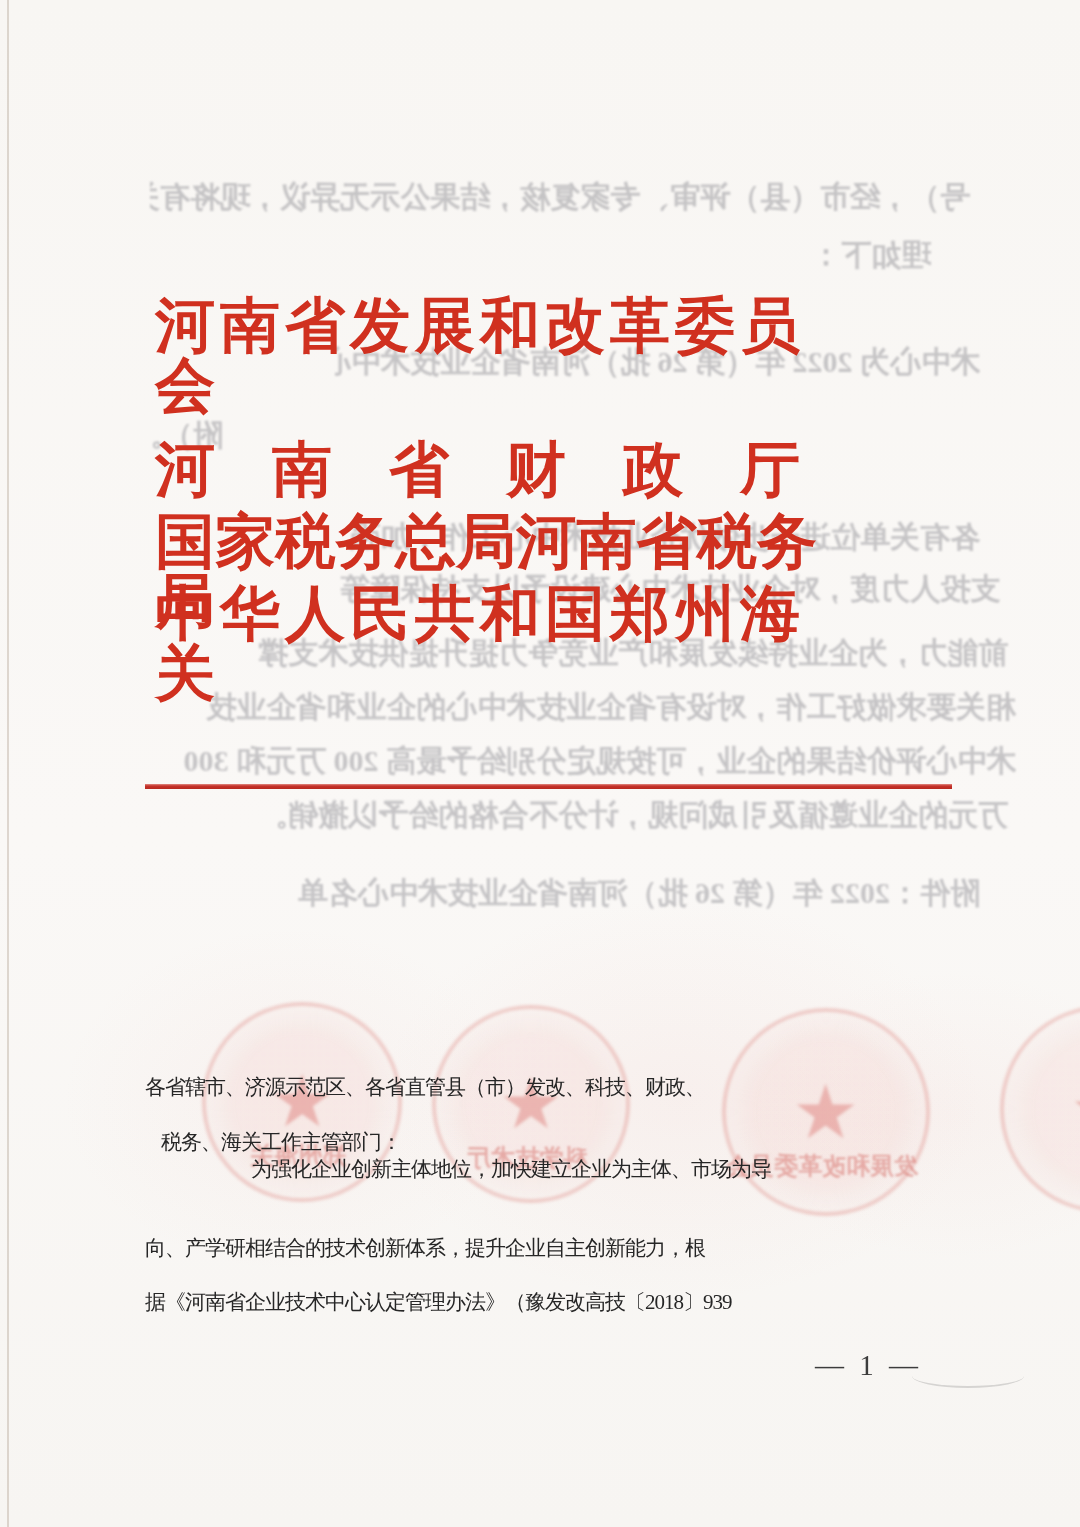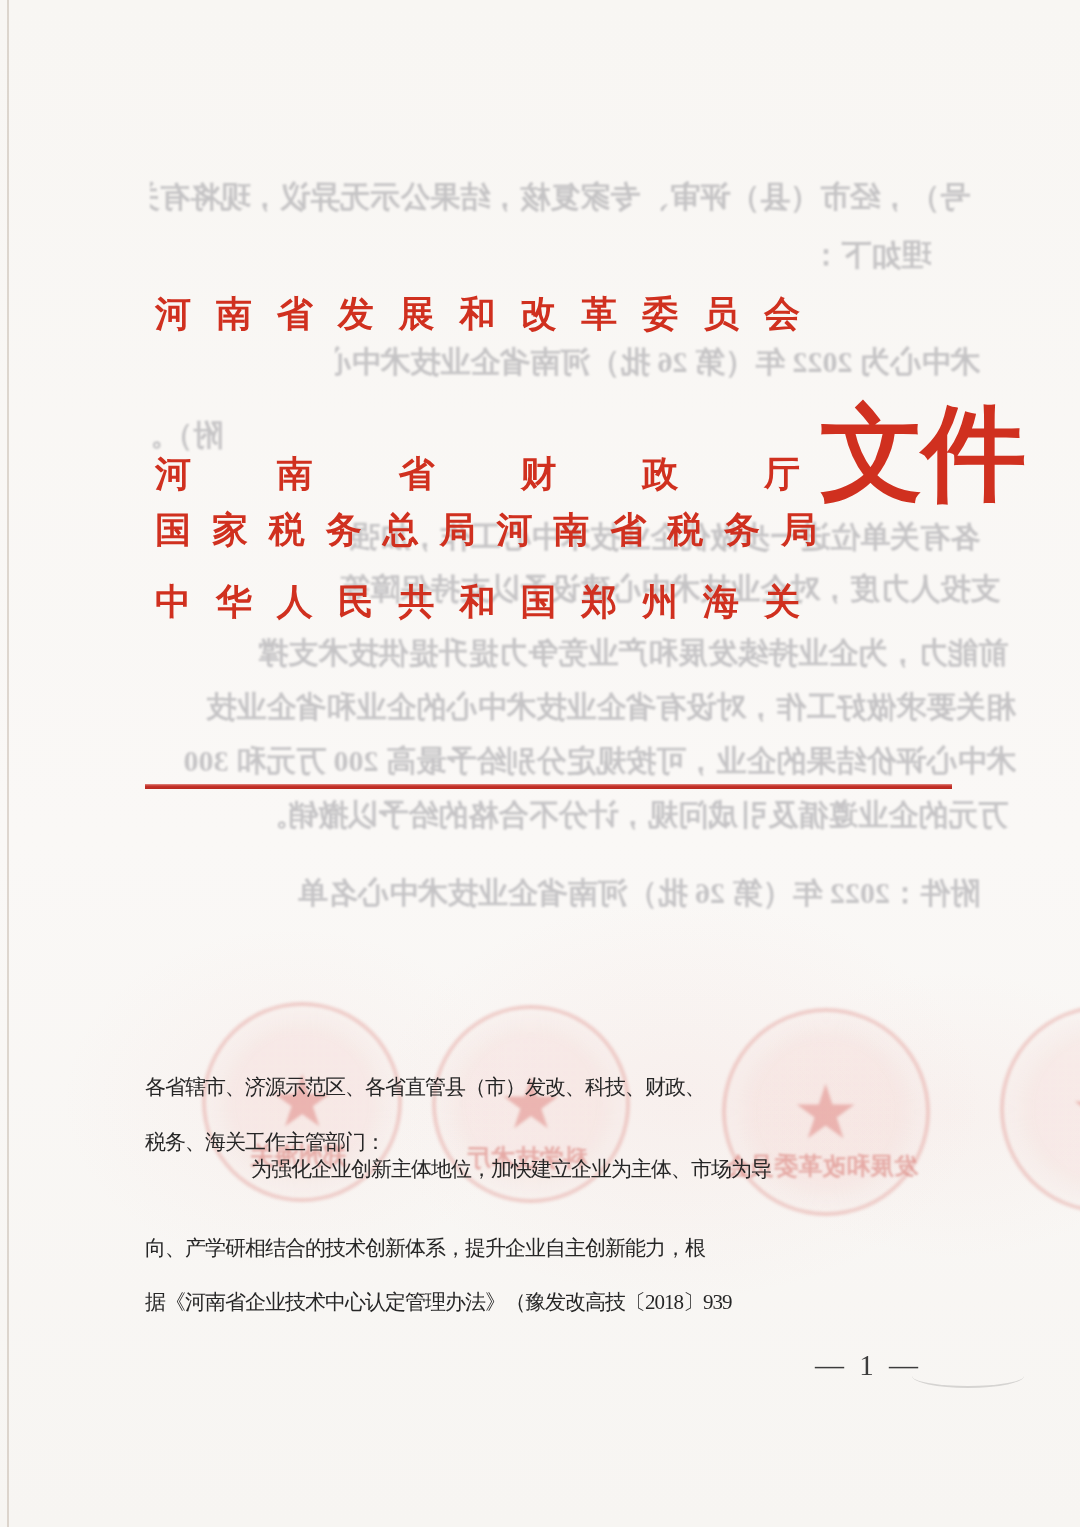--- a/index.html
+++ b/index.html
@@ -55,27 +55,27 @@
   }
   .artifact-curve{
     position:absolute;left:912px;top:1364px;width:112px;height:22px;
     border-bottom:2px solid rgba(125,125,125,0.28);
     border-radius:50%;filter:blur(0.6px);
   }
   
   .content-layer{position:absolute;inset:0;z-index:2;}
   .header-line{
     position:absolute;left:155px;width:645px;
-    color:var(--red);font-weight:bold;font-size:36px;line-height:1;
+    color:var(--red);font-weight:bold;font-size:60px;line-height:1;
     text-align:justify;text-align-last:justify;
     letter-spacing:0;
   }
   .hl-1{top:296px;}
   .hl-2{top:368px;}
-  .hl-3{top:440px;margin-top:16px;}
+  .hl-3{top:440px;}
   .hl-4{top:512px;width:662px;}
   .hl-5{top:584px;}
   .doc-type{
     position:absolute;left:820px;top:402px;
     font-size:104px;font-weight:bold;color:var(--red);line-height:1;
     letter-spacing:-2px;
   }
   .doc-number{
     position:absolute;left:0;right:0;top:742px;
     text-align:center;font-size:33px;color:#1d1d1d;letter-spacing:2px;
@@ -88,21 +88,21 @@
     position:absolute;left:0;right:0;text-align:center;
     font-weight:bold;color:#161616;font-size:46px;line-height:1;letter-spacing:1px;
   }
   .tl-1{top:897px;}
   .tl-2{top:955px;}
   .body-line{
     position:absolute;left:145px;white-space:nowrap;
     font-size:21px;letter-spacing:-1px;color:var(--ink);line-height:1;
   }
   .bl-0{top:1077px;}
-  .bl-1{top:1132px;}
+  .bl-1{top:1132px;margin-left:16px;}
   .bl-2{top:1159px;left:215px;margin-left:36px;}
   .bl-3{top:1238px;}
   .bl-4{top:1292px;}
   .page-number{
     position:absolute;left:815px;top:1349px;
     font-size:29px;color:#3c3c3c;letter-spacing:4px;white-space:nowrap;
   }
 </style>
 </head>
 <body>
@@ -138,21 +138,20 @@
       </div>
     </div>
 
   <div class="content-layer">
 
     <div class="header-line hl-1">河南省发展和改革委员会</div>
     <div class="header-line hl-3">河南省财政厅</div>
     <div class="header-line hl-4">国家税务总局河南省税务局</div>
     <div class="header-line hl-5">中华人民共和国郑州海关</div>
 
-    <div class="doc-type">文件</div>
 
 
     <div class="red-rule"></div>
 
 
     <div class="body-line bl-0">各省辖市、济源示范区、各省直管县（市）发改、科技、财政、</div>
     <div class="body-line bl-1">税务、海关工作主管部门：</div>
     <div class="body-line bl-2">为强化企业创新主体地位，加快建立企业为主体、市场为导</div>
     <div class="body-line bl-3">向、产学研相结合的技术创新体系，提升企业自主创新能力，根</div>
     <div class="body-line bl-4">据《河南省企业技术中心认定管理办法》（豫发改高技〔2018〕939</div>

